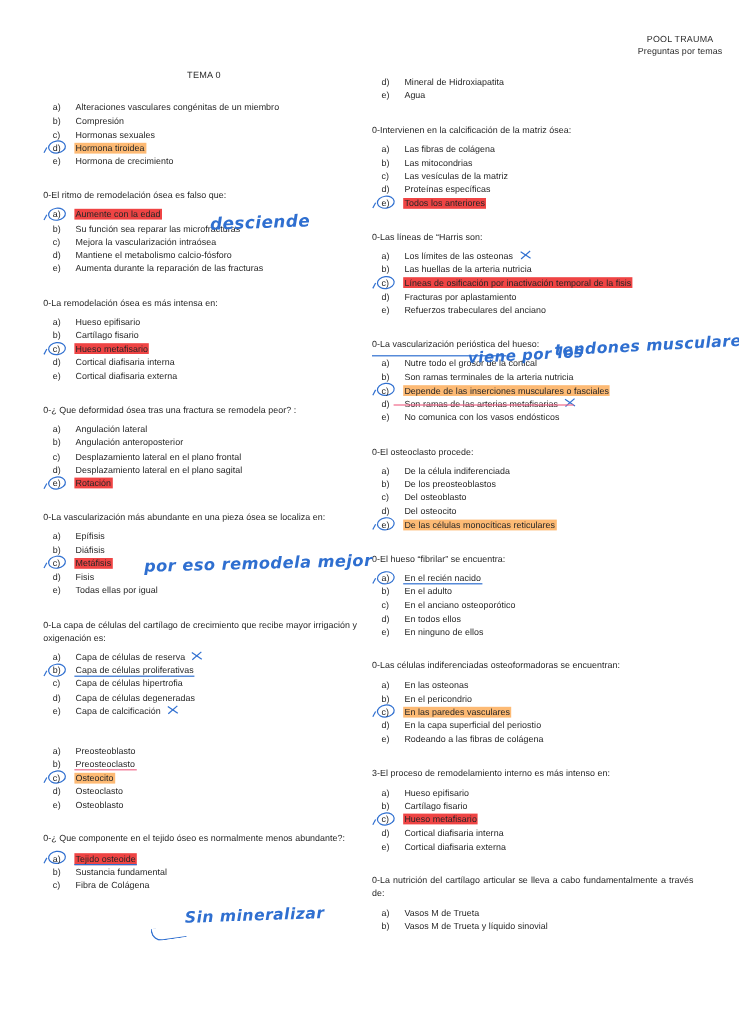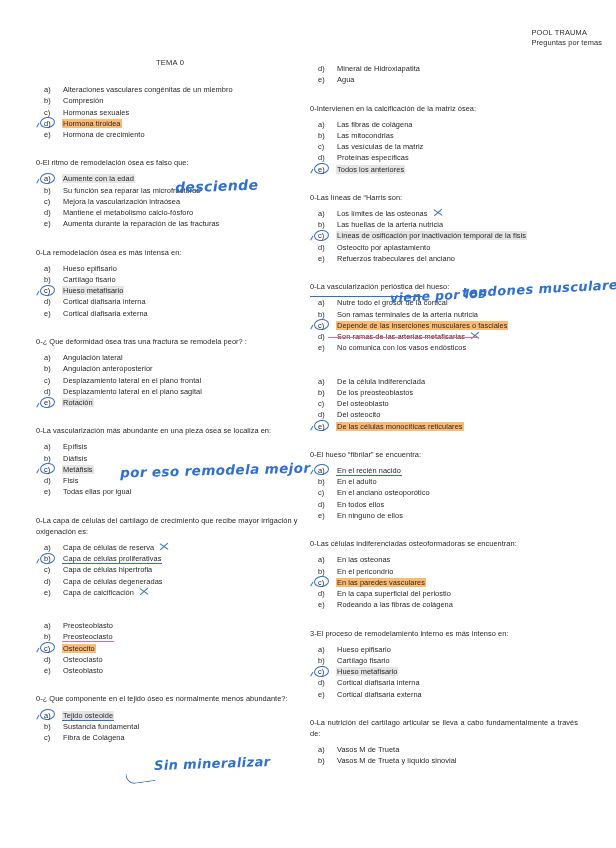--- a/index.html
+++ b/index.html
@@ -21,21 +21,21 @@
     top:0;
     width:268px;
   }
   .col-left{left:36px;}
   .col-right{left:310px;}
 
   .header{
     position:absolute;
     right:14px;
     top:28px;
-    text-align:left;
+    text-align:center;
     line-height:1.25;
   }
   .header .h1{font-size:7.4px;letter-spacing:.2px;color:#2b2b2b;}
   .header .h2{font-size:7.4px;letter-spacing:.1px;color:#2b2b2b;margin-top:1px;}
 
   .tema{
     font-size:7.6px;
     color:#2b2b2b;
     letter-spacing:.2px;
     text-align:center;
@@ -64,21 +64,21 @@
   }
   .opt .lbl{
     position:absolute;
     left:8px;
     top:0;
   }
   .opt .txt{
     display:inline;
     padding:0 1px;
   }
-  .hl-y .txt{background:#e5e5e5;}
+  .hl-y .txt{background:#ef4444;}
   .hl-p .txt{background:#fdba74;}
   .u-blue .txt{
     border-bottom:1.2px solid #2f6fd0;
   }
   .u-pink .txt{
     border-bottom:1.2px solid #f06a8b;
   }
 
   
   .circled .lbl{
@@ -285,37 +285,38 @@
             <li class="opt hl-y circled"><span class="lbl">e)</span><span class="txt">Todos los anteriores</span></li>
           </ul>
           <div class="spacer-lg"></div>
         </div>
         <div>
           <div class="q">0-Las líneas de “Harris son:</div>
           <ul class="opts">
             <li class="opt"><span class="lbl">a)</span><span class="txt">Los límites de las osteonas</span><span class="xmark"><i></i><i></i></span></li>
             <li class="opt"><span class="lbl">b)</span><span class="txt">Las huellas de la arteria nutricia</span></li>
             <li class="opt hl-y circled"><span class="lbl">c)</span><span class="txt">Líneas de osificación por inactivación temporal de la fisis</span></li>
-            <li class="opt"><span class="lbl">d)</span><span class="txt">Osteocito por aplastamiento</span></li>
+            <li class="opt"><span class="lbl">d)</span><span class="txt">Fracturas por aplastamiento</span></li>
             <li class="opt"><span class="lbl">e)</span><span class="txt">Refuerzos trabeculares del anciano</span></li>
           </ul>
           <div class="spacer-lg"></div>
         </div>
         <div>
           <div class="q">0-La vascularización perióstica del hueso:</div>
           <ul class="opts">
             <li class="opt"><span class="lbl">a)</span><span class="txt">Nutre todo el grosor de la cortical</span></li>
             <li class="opt"><span class="lbl">b)</span><span class="txt">Son ramas terminales de la arteria nutricia</span></li>
             <li class="opt hl-p circled"><span class="lbl">c)</span><span class="txt">Depende de las inserciones musculares o fasciales</span></li>
             <li class="opt"><span class="lbl">d)</span><span class="txt">Son ramas de las arterias metafisarias</span><span class="xmark"><i></i><i></i></span></li>
             <li class="opt"><span class="lbl">e)</span><span class="txt">No comunica con los vasos endósticos</span></li>
           </ul>
           <div class="spacer-lg"></div>
         </div>
         <div>
+          <div class="q">0-El osteoclasto procede:</div>
           <ul class="opts">
             <li class="opt"><span class="lbl">a)</span><span class="txt">De la célula indiferenciada</span></li>
             <li class="opt"><span class="lbl">b)</span><span class="txt">De los preosteoblastos</span></li>
             <li class="opt"><span class="lbl">c)</span><span class="txt">Del osteoblasto</span></li>
             <li class="opt"><span class="lbl">d)</span><span class="txt">Del osteocito</span></li>
             <li class="opt hl-p circled"><span class="lbl">e)</span><span class="txt">De las células monocíticas reticulares</span></li>
           </ul>
           <div class="spacer-lg"></div>
         </div>
         <div>

